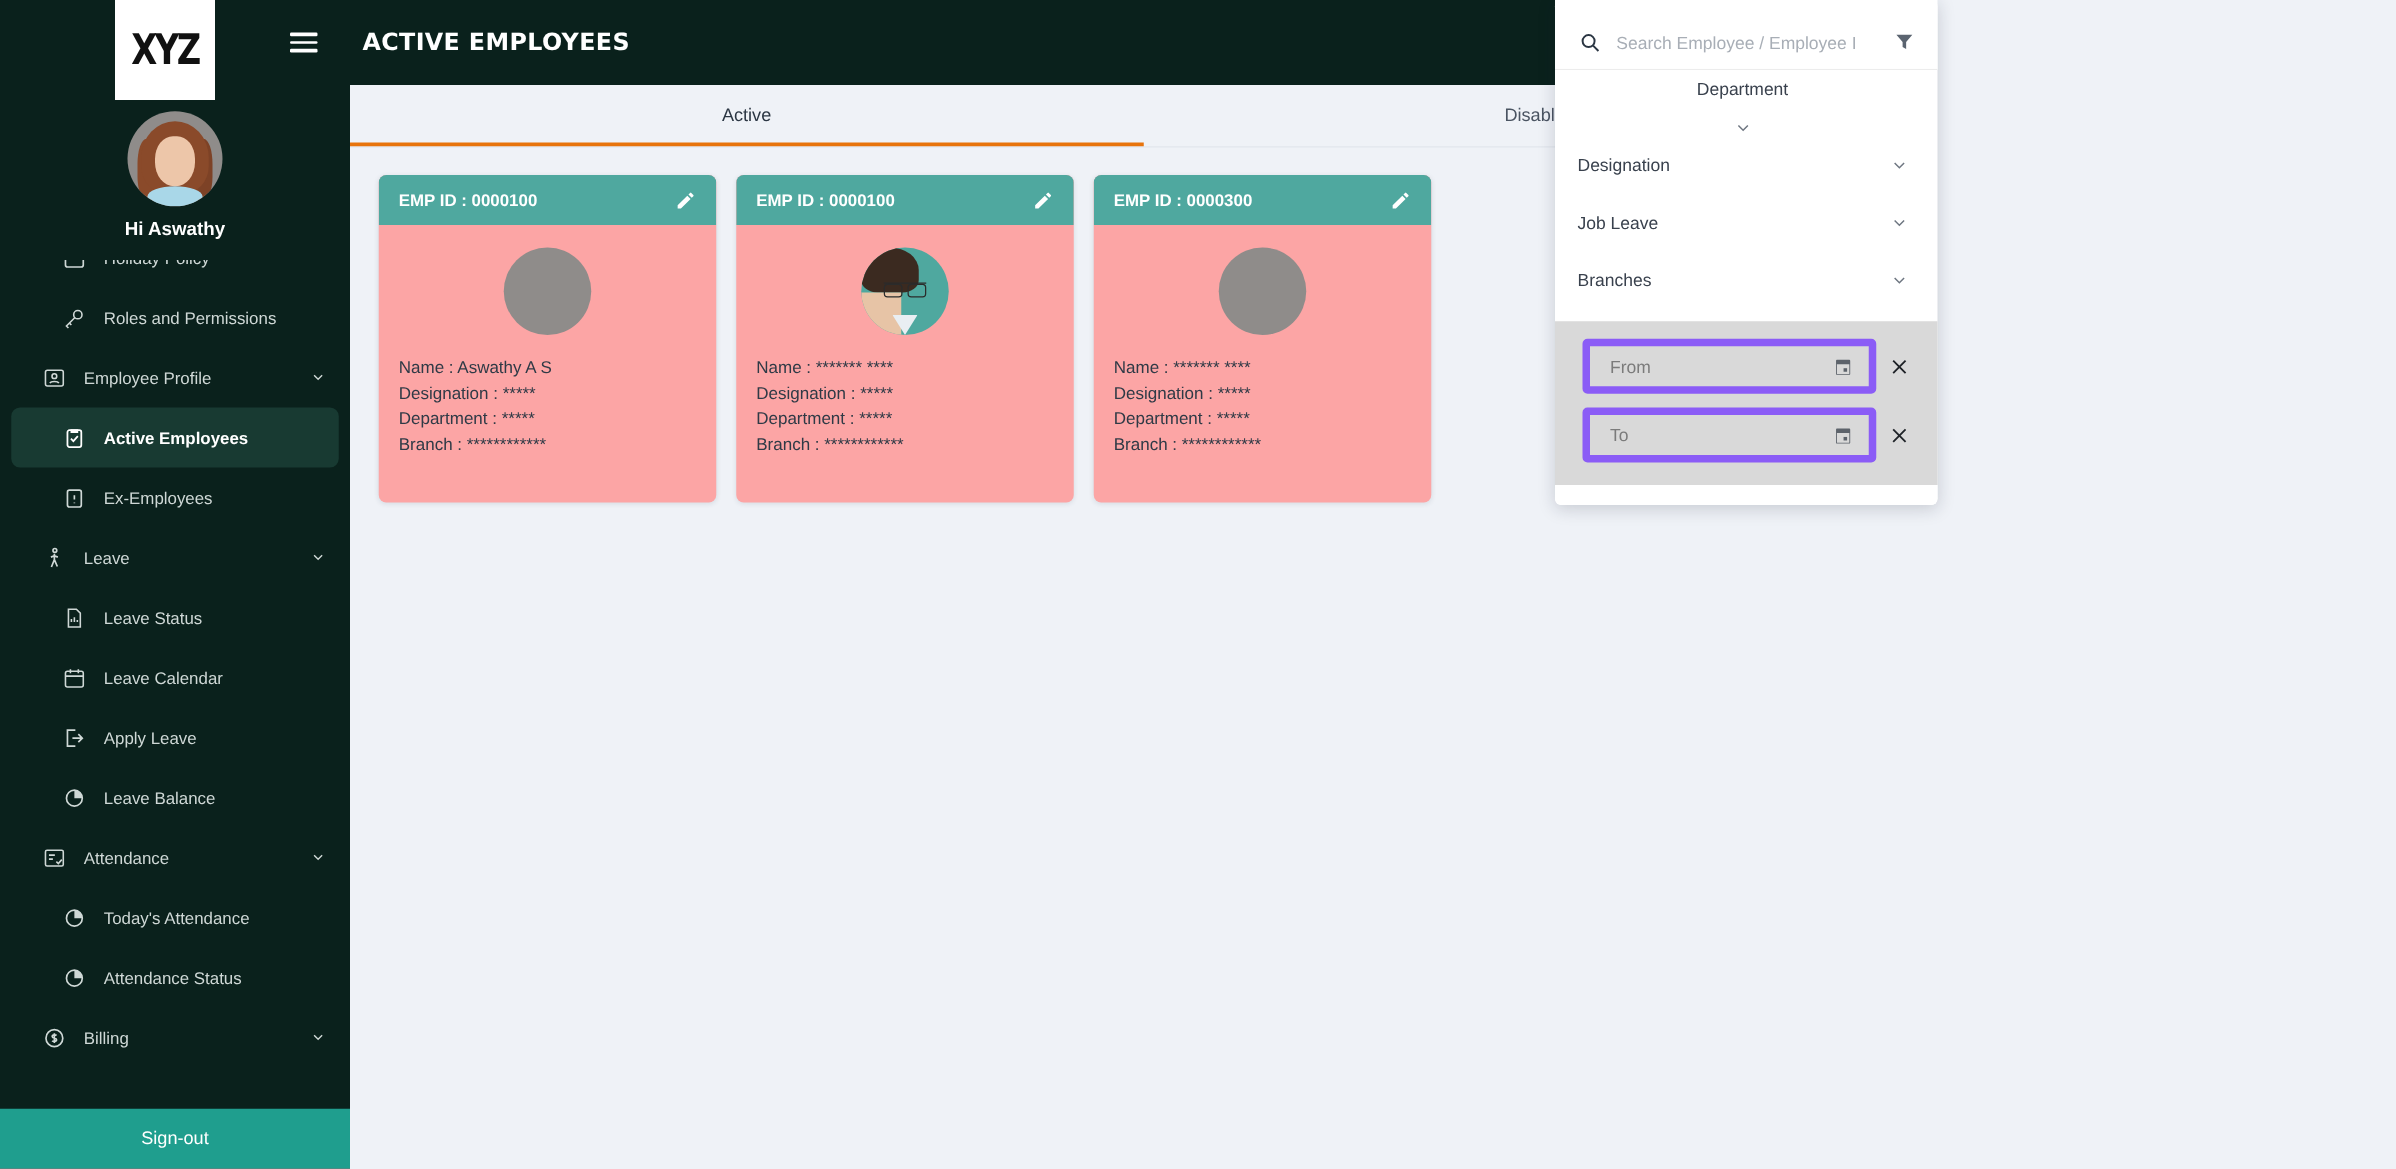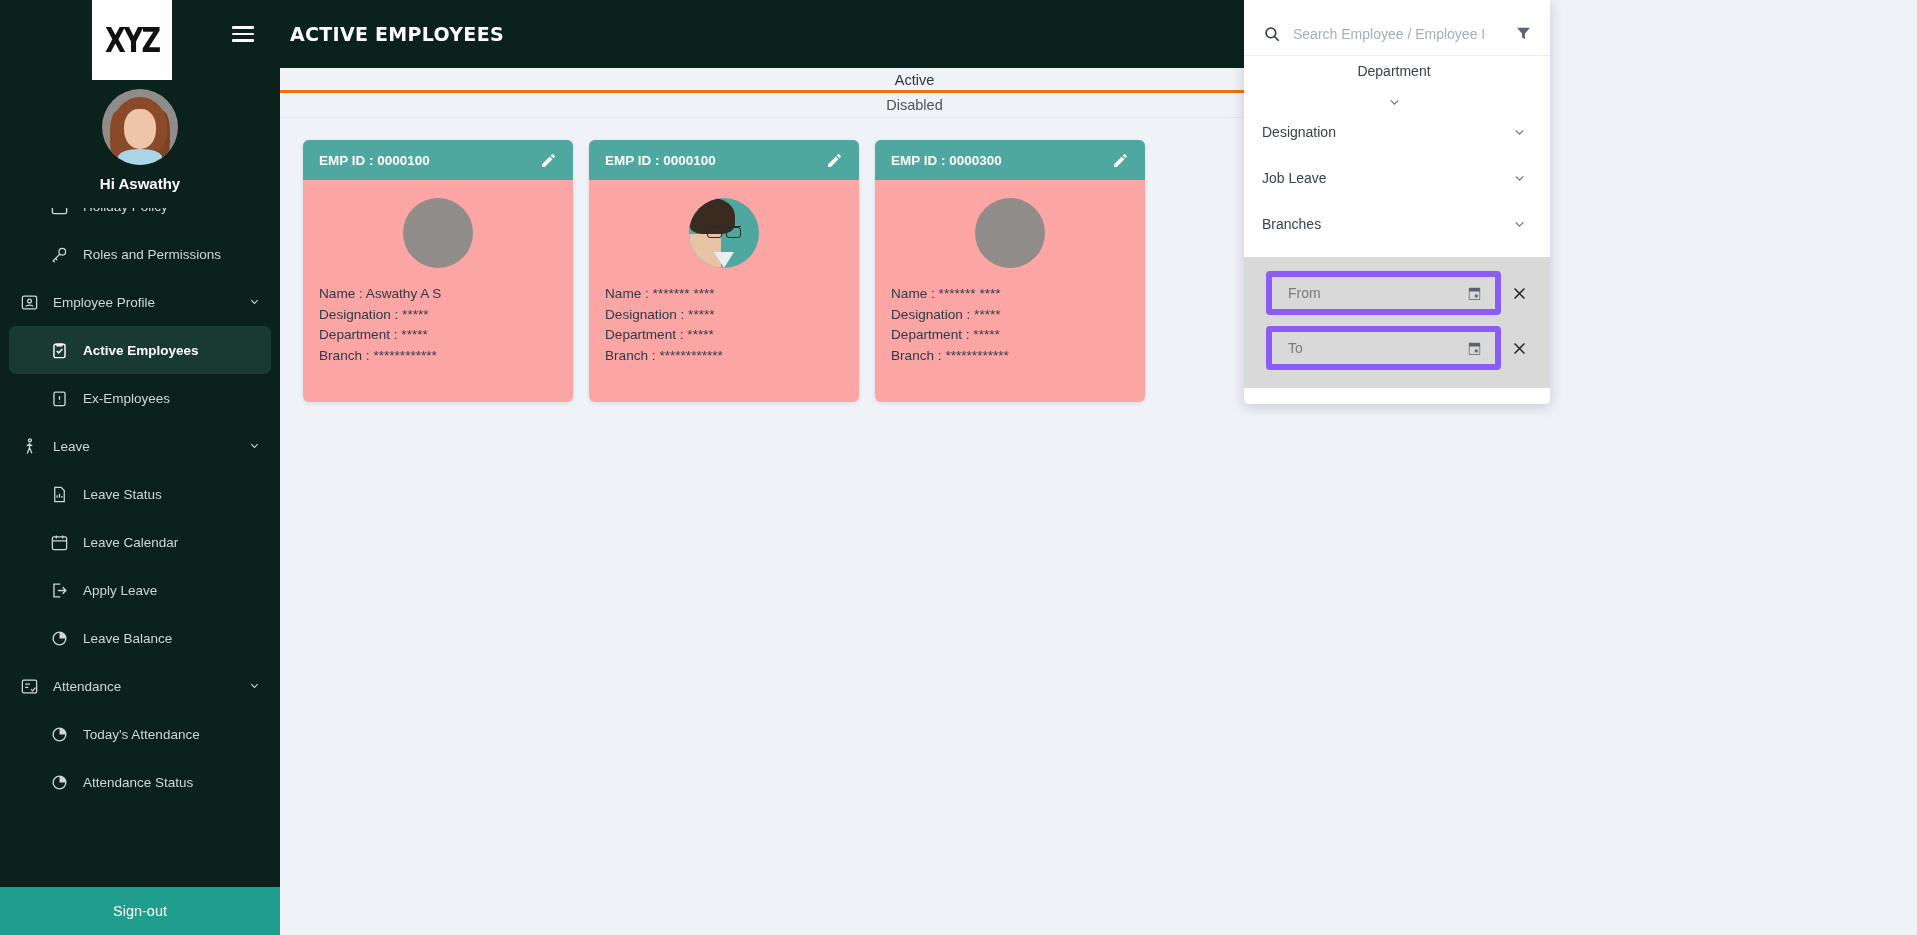--- a/index.html
+++ b/index.html
@@ -81,21 +81,21 @@
     text-align: center; color: #fff; font-weight: bold;
     font-size: 15px; margin-top: 10px;
   }
   .nav { margin-top: 16px; position: relative; }
   .nav-item {
     display: flex; align-items: center;
     height: 48px; padding-left: 18px;
     color: #cfd8d6; font-size: 13.5px;
     cursor: pointer; position: relative;
   }
-  .nav-item.group { padding-left: 18px; }
+  .nav-item.group { padding-left: 18px; margin-left: 14px; }
   .nav-item.child { padding-left: 48px; }
   .nav-item .ico {
     width: 22px; height: 22px; flex: 0 0 22px;
     display: flex; align-items: center; justify-content: center;
     margin-right: 13px;
   }
   .nav-item .ico svg { width: 19px; height: 19px; }
   .nav-item.active {
     background: #183a32; border-radius: 7px;
     margin: 0 9px; color: #ffffff; font-weight: bold;
@@ -138,21 +138,20 @@
     font-size: 14.5px; font-weight: bold;
     display: flex; align-items: center; gap: 10px;
     cursor: pointer; font-family: "Liberation Sans", sans-serif;
   }
   .add-btn .plus { font-size: 17px; font-weight: normal; }
 
   .tabs {
     height: 50px; background: #eff2f7;
     display: flex; align-items: stretch;
     border-bottom: 1px solid #e2e6ed;
-    flex-direction: column;
   }
   .tab {
     flex: 1; display: flex; align-items: center; justify-content: center;
     font-size: 14.5px; color: #4a5462; cursor: pointer;
     position: relative;
   }
   .tab.selected { color: #2b3643; }
   .tab.selected::after {
     content: ""; position: absolute; left: 0; right: 0; bottom: 0;
     height: 3px; background: #e8740c;
@@ -432,20 +431,32 @@
       <div class="nav-item child">
         <span class="ico">
           <svg viewBox="0 0 24 24" fill="none" stroke="#cfd8d6" stroke-width="1.7">
             <circle cx="12" cy="12" r="8"></circle>
               <path d="M12 12V4a8 8 0 018 8z" fill="#cfd8d6" stroke="none"></path>
           </svg>
         </span>
         <span>Attendance Status</span>
       </div>
 
+      <div class="nav-item group">
+        <span class="ico">
+          <svg viewBox="0 0 24 24" fill="none" stroke="#cfd8d6" stroke-width="1.7">
+            <circle cx="12" cy="12" r="8.5"></circle>
+              <path d="M14.2 9.3c-.6-.8-4.4-1.2-4.4 1.1 0 2.2 4.4 1 4.4 3.2 0 2.3-3.8 1.9-4.4 1.1M12 7v10"></path>
+          </svg>
+        </span>
+        <span>Billing</span>
+        <svg class="chev" viewBox="0 0 24 24" fill="none" stroke="#cfd8d6" stroke-width="2.4">
+            <path d="M5 8l7 7 7-7"></path>
+          </svg>
+      </div>
 
     </nav>
 
     <div class="signout">
       <span>Sign-out</span>
     </div>
   </aside>
 
   <section class="main">
 

